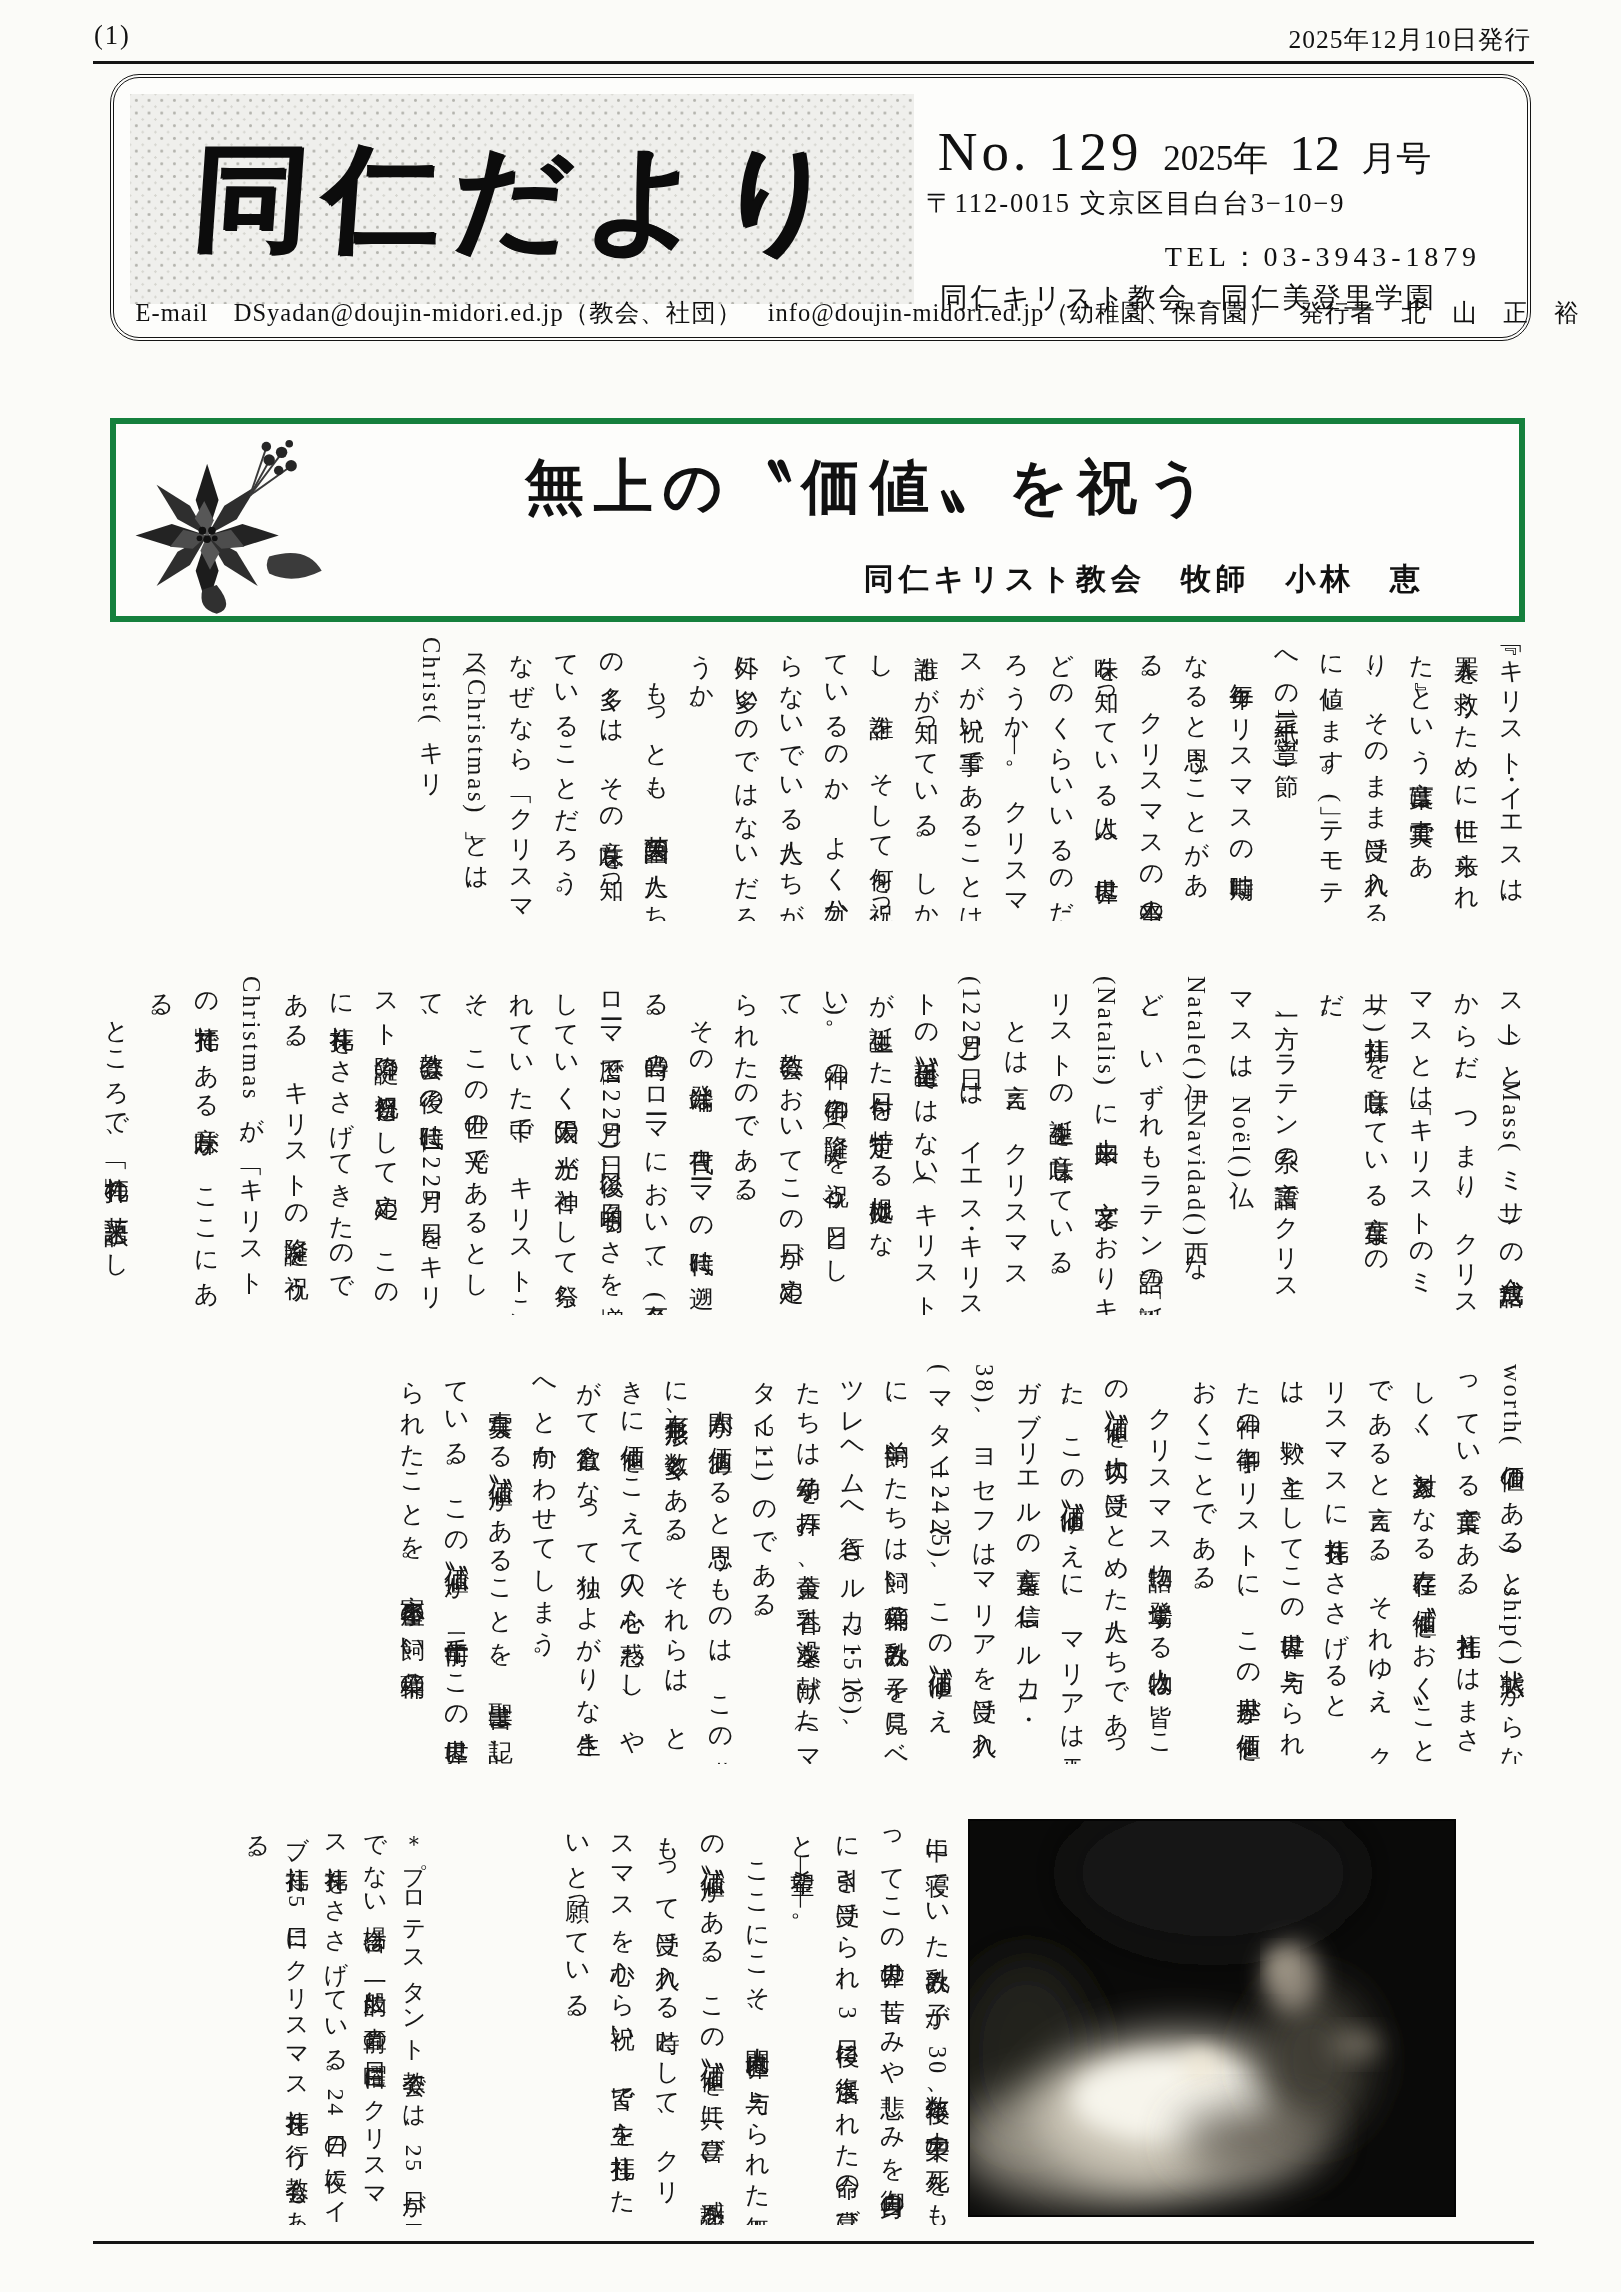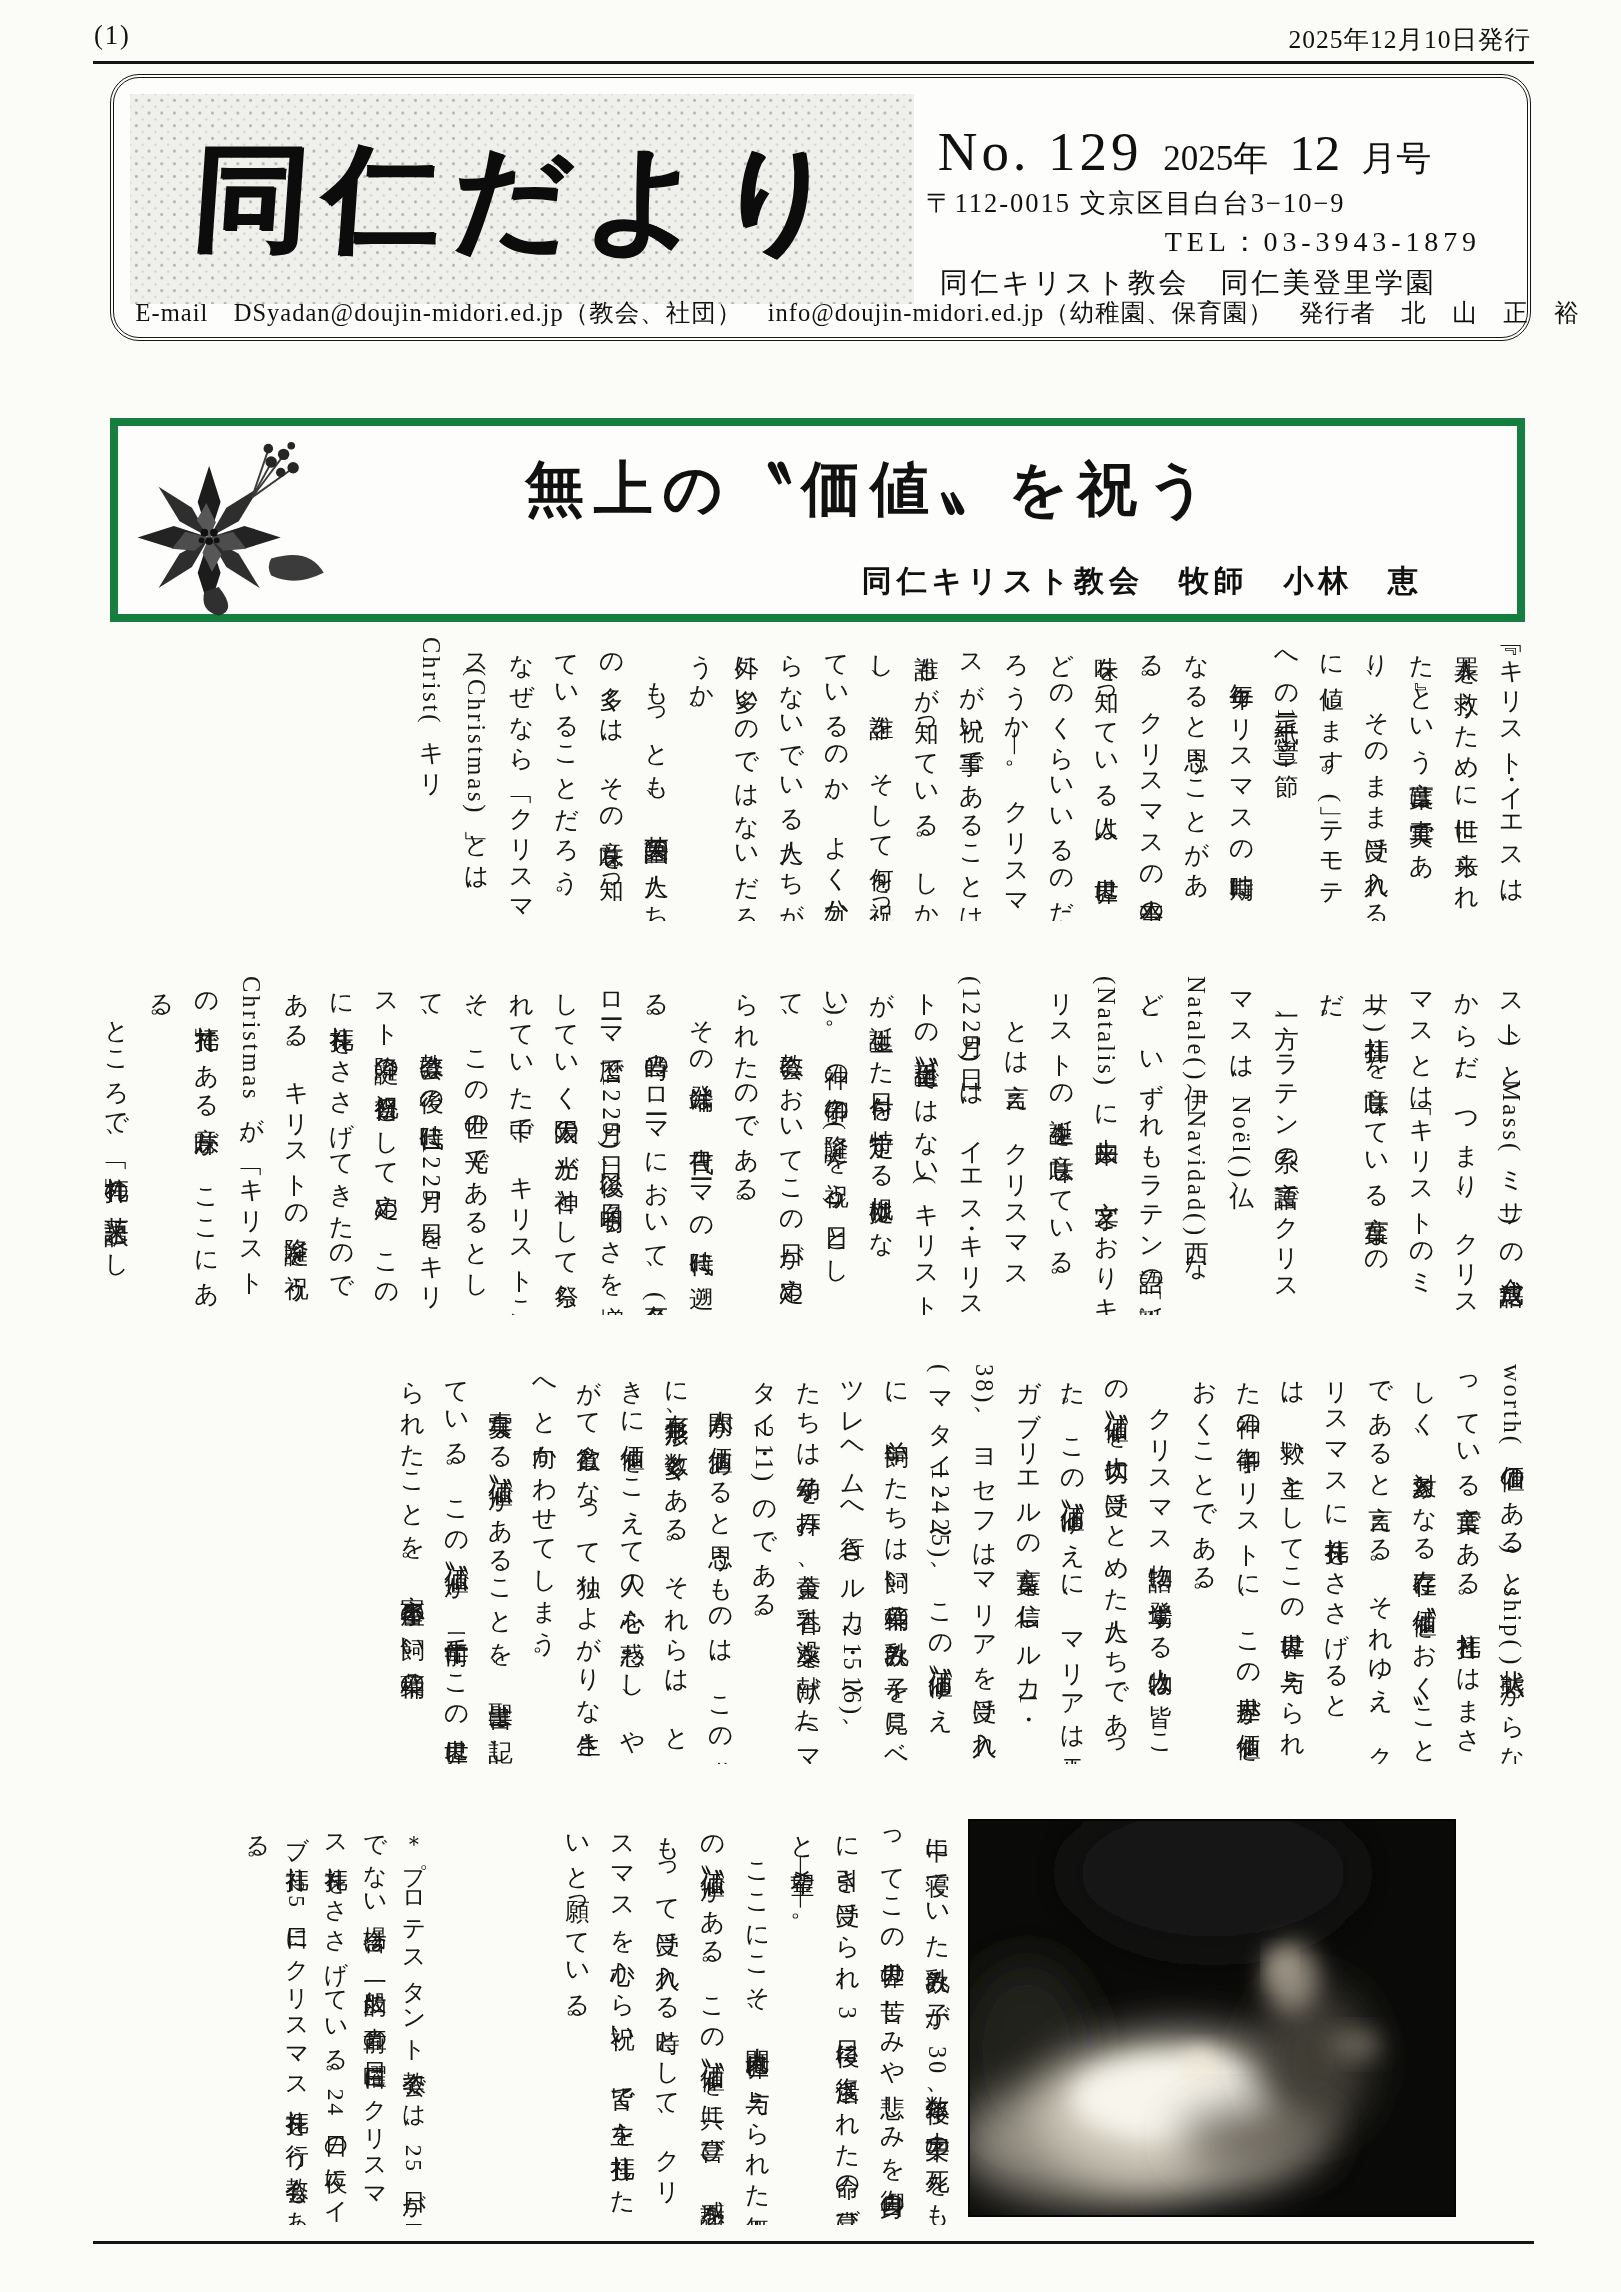--- a/index.html
+++ b/index.html
@@ -34,28 +34,28 @@
     font-size:116px;font-weight:900;letter-spacing:13.7px;color:#0c0c0c;
     transform:skewX(-4deg);text-shadow:2px 1px 0 #0c0c0c;white-space:nowrap;
   }
   .mast-right{position:absolute;left:812px;top:9.8px;width:588px;}
   .issue-line{display:flex;align-items:baseline;gap:21px;margin:7.8px 0 2px 11.8px;white-space:nowrap;}
   .issue-no{font-size:55px;letter-spacing:3.9px;}
   .issue-year{font-size:35px;}
   .issue-monthnum{font-size:51px;margin-top:28px;}
   .issue-monthsuf{font-size:35px;}
   .addr-line{font-size:26.5px;text-align:left;padding-right:33px;letter-spacing:2px;}
-  .tel-line{font-size:28px;text-align:right;padding-right:33px;letter-spacing:4.9px;margin-top:2px;}
+  .tel-line{font-size:28px;text-align:right;padding-right:33px;letter-spacing:4.9px;margin-top:17px;}
   .org-line{font-size:28px;letter-spacing:2.9px;margin-left:13.7px;margin-top:3.9px;white-space:nowrap;}
   .email-line{position:absolute;left:21.6px;bottom:7.8px;width:1372px;font-size:24.5px;letter-spacing:1px;white-space:nowrap;}
 
   
   .art-head{
     left:110px;top:418px;width:1415px;height:204px;
-    border:8px solid #15803d;background:#fdfdfb;box-sizing:border-box;
+    border:6px solid #15803d;background:#fdfdfb;box-sizing:border-box;
   }
   .art-title{
     position:absolute;left:225px;right:118px;top:23.5px;text-align:center;
     font-size:59px;font-weight:800;letter-spacing:9.8px;white-space:nowrap;
   }
   .art-byline{
     position:absolute;right:94px;top:135px;font-size:30px;font-weight:700;letter-spacing:4.9px;white-space:nowrap;text-align:right;
   }
 
   

